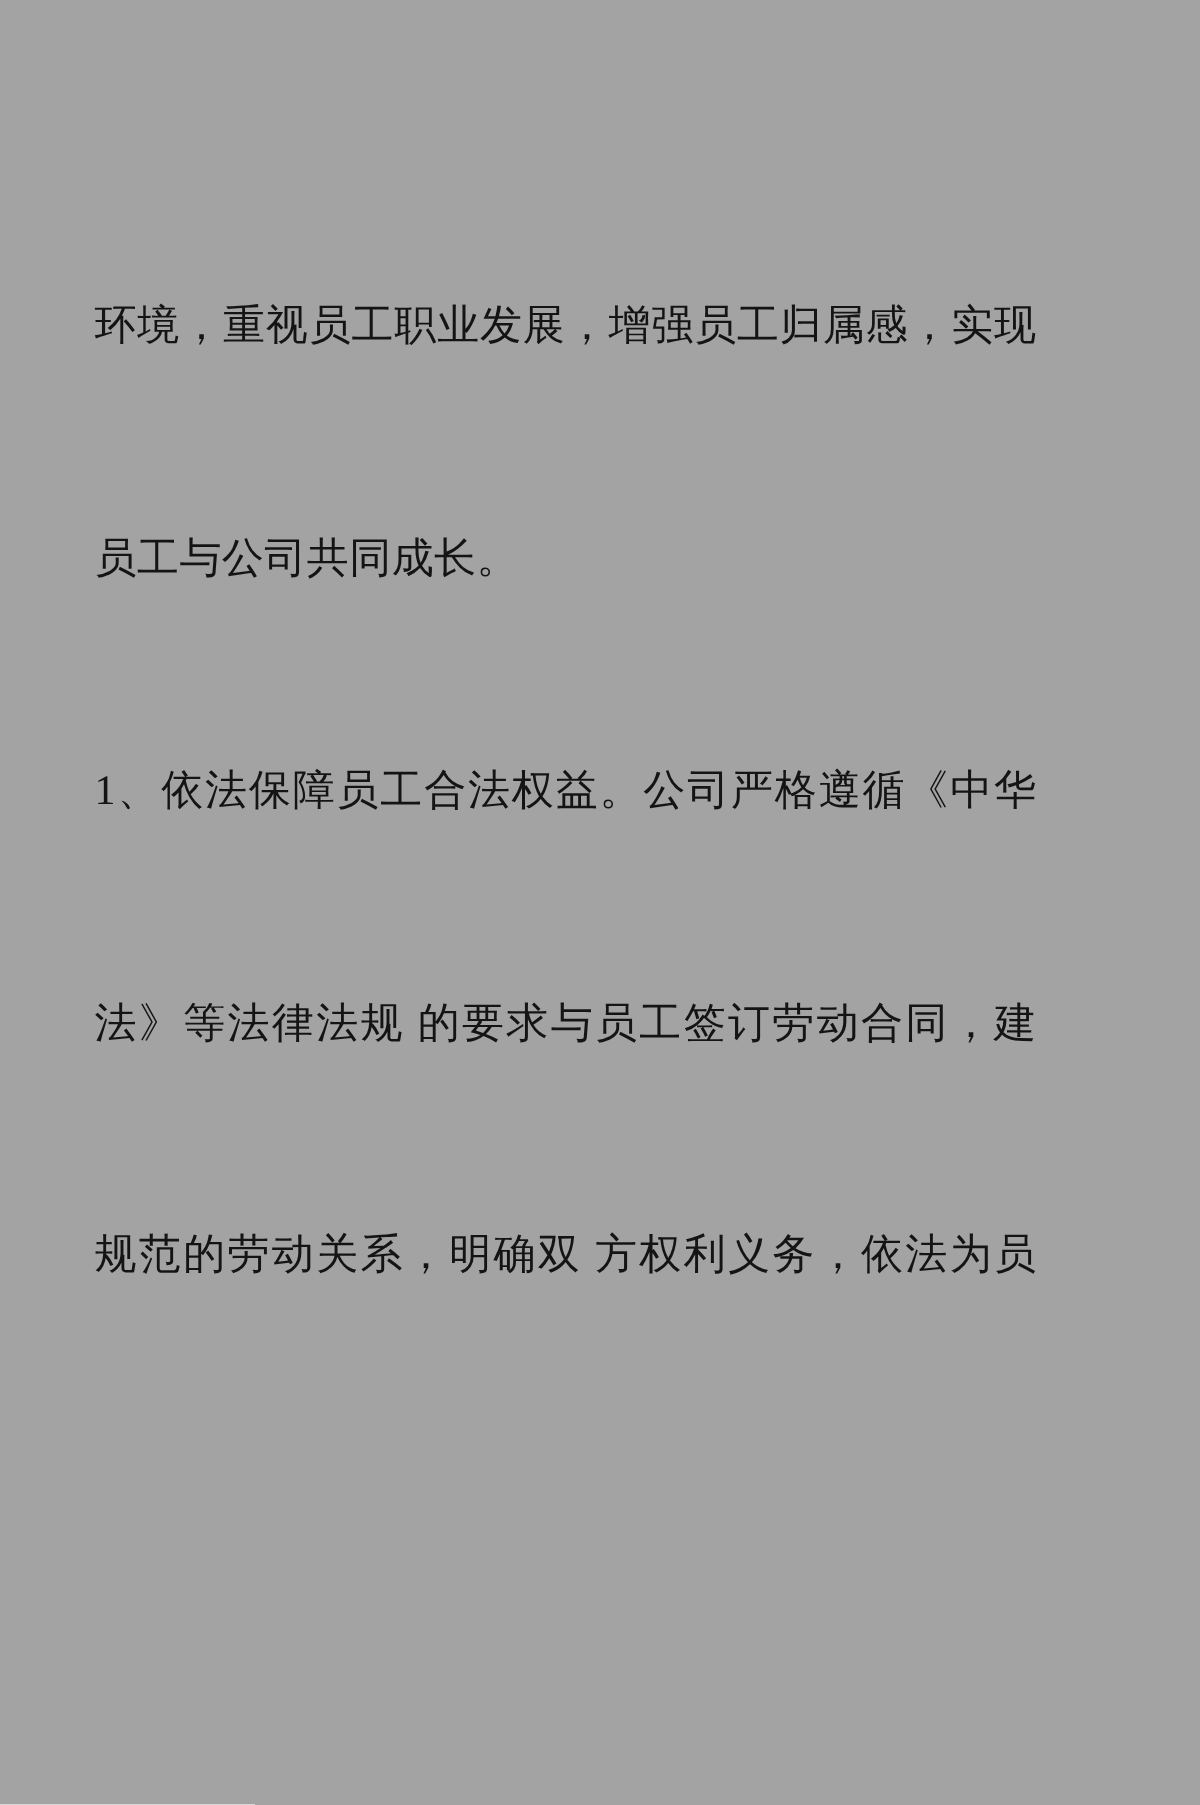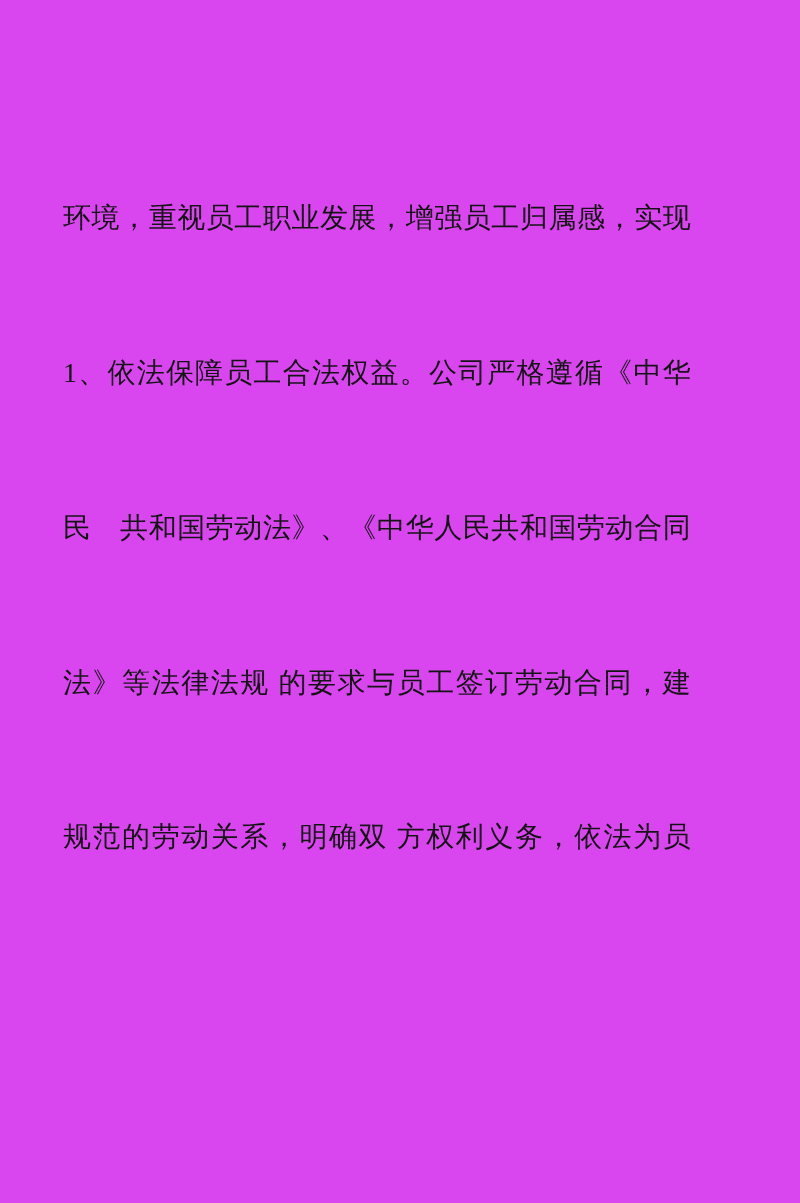--- a/index.html
+++ b/index.html
@@ -12,21 +12,21 @@
     height: 1203px;
     position: relative;
     overflow: hidden;
     font-family: "Liberation Serif", "DejaVu Serif", serif;
   }
   .page {
     position: absolute;
     top: 0; left: 0;
     width: 800px;
     height: 1203px;
-    background: #d946ef;
+    background: #a3a3a3;
   }
   .doc {
     position: absolute;
     top: 89px;
     left: 63px;
     width: 628px;
     color: #141414;
     font-size: 28px;
     line-height: 51.6px;
     letter-spacing: 0.3px;
@@ -42,22 +42,22 @@
     text-align: left;
     text-align-last: left;
   }
 </style>
 </head>
 <body>
 
 <div class="page">
   <div class="doc">
     <div class="line">环境，重视员工职业发展，增强员工归属感，实现</div>
+    <div class="line short">员工与公司共同成长。</div>
     <div class="line">1、依法保障员工合法权益。公司严格遵循《中华人</div>
-    <div class="line">民　共和国劳动法》、《中华人民共和国劳动合同</div>
     <div class="line">法》等法律法规 的要求与员工签订劳动合同，建立</div>
     <div class="line">规范的劳动关系，明确双 方权利义务，依法为员工</div>
     
     
     
     
     
     
     
     

